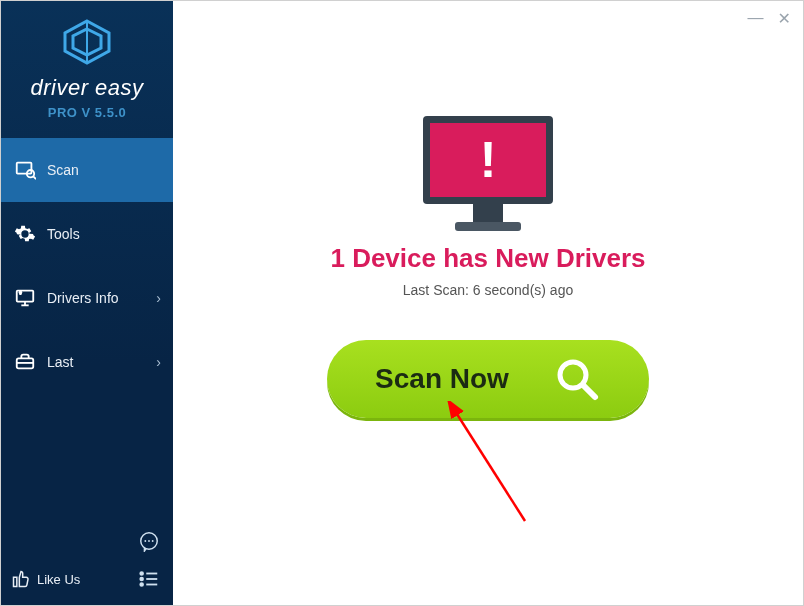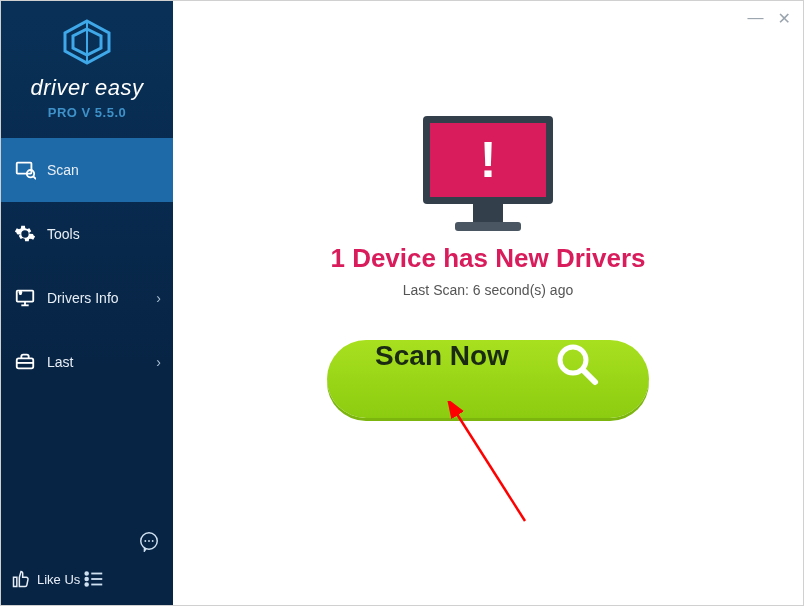--- a/index.html
+++ b/index.html
@@ -82,21 +82,21 @@
     font-size: 14px;
     color: #a9bed2;
   }
   .sidebar-footer {
     margin-top: auto;
     padding: 8px 10px 12px 10px;
   }
   .footer-row {
     display: flex;
     align-items: center;
-    justify-content: flex-start;
+    justify-content: space-between;
   }
   .footer-icon {
     width: 28px;
     height: 28px;
     display: flex;
     align-items: center;
     justify-content: center;
     cursor: pointer;
   }
   .like-us {
@@ -149,20 +149,21 @@
   }
   .scan-btn {
     margin-top: 42px;
     width: 322px;
     height: 78px;
     border-radius: 40px;
     background: #9ad61a;
     background: linear-gradient(#a8e01f, #8ccc10);
     border: none;
     display: flex;
+    align-items: center;
     justify-content: center;
     gap: 44px;
     cursor: pointer;
     box-shadow: 0 3px 0 #7bb50d;
   }
   .scan-btn .label {
     font-size: 28px;
     font-weight: 700;
     color: #1b2b13;
   }

